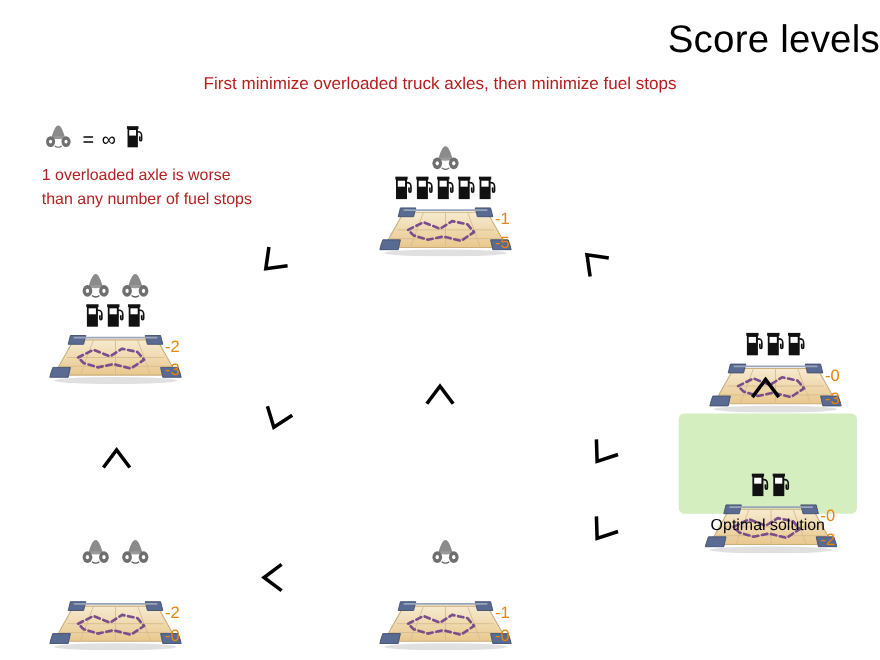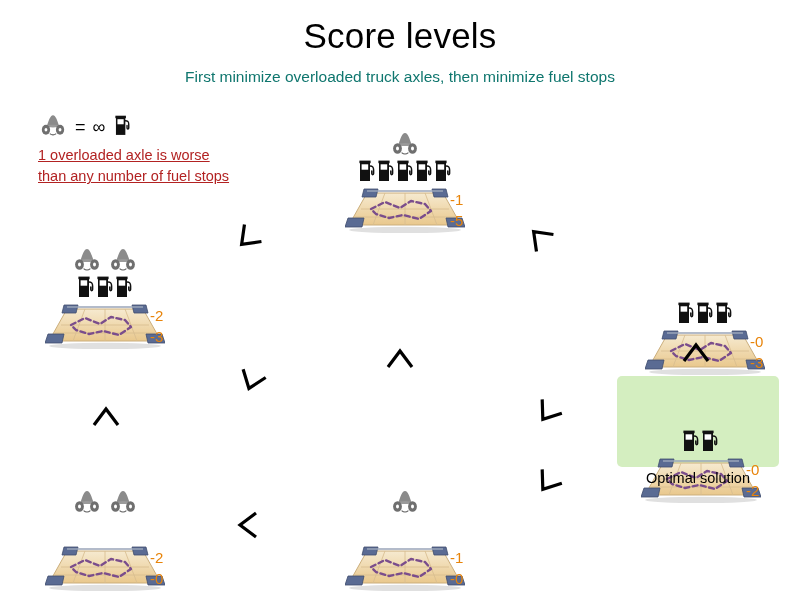--- a/index.html
+++ b/index.html
@@ -18,33 +18,33 @@
     width: 800px;
     height: 600px;
   }
 
   
   .title {
     position: absolute;
     left: 0;
     top: 16px;
     width: 800px;
-    text-align: center;
+    text-align: right;
     font-size: 35px;
     color: #000000;
     letter-spacing: 0.2px;
   }
   .subtitle {
     position: absolute;
     left: 0;
     top: 66px;
     width: 800px;
     text-align: center;
     font-size: 15.5px;
-    color: #0f766e;
+    color: #b91c1c;
     line-height: 21px;
   }
 
   
   .legend {
     position: absolute;
     left: 38px;
     top: 112px;
   }
   .legend-row {
@@ -58,26 +58,25 @@
     color: #000;
     line-height: 1;
   }
   .legend-inf {
     font-size: 18px;
     color: #000;
     line-height: 1;
     margin-right: 3px;
   }
   .legend-note {
-    margin-top: 3px;
+    margin-top: 8px;
     font-size: 14.5px;
     line-height: 21px;
     color: #b22222;
     white-space: pre-line;
-    text-decoration: underline;
   }
 
   
   .node {
     position: absolute;
   }
   .node-inner {
     position: relative;
     width: 170px;
     padding: 4px 0 0 0;

